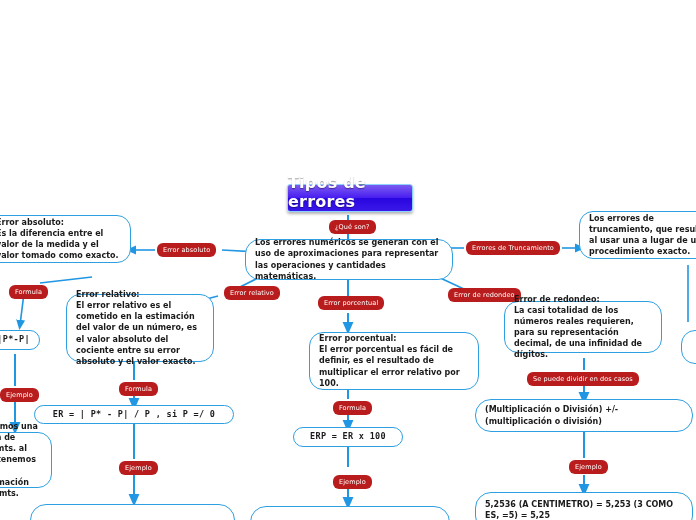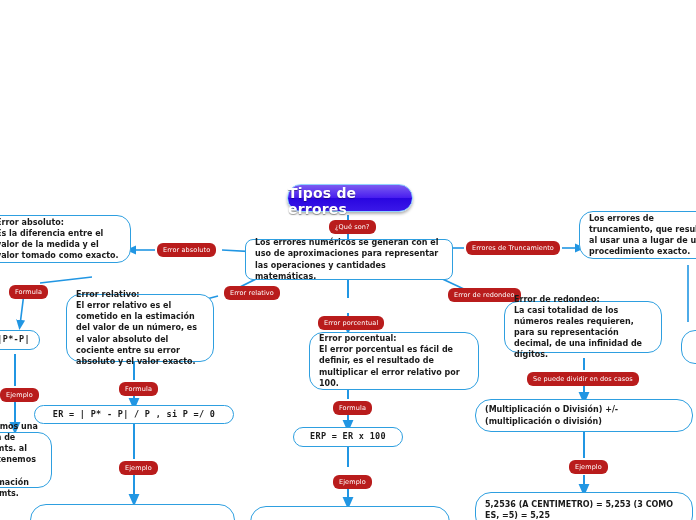--- a/index.html
+++ b/index.html
@@ -22,29 +22,29 @@
     left: 0; top: 0;
     width: 696px;
     height: 520px;
     pointer-events: none;
   }
 
   
   .root-node {
     position: absolute;
     display: flex;
-    align-items: flex-start;
+    align-items: flex-end;
     justify-content: center;
     background: linear-gradient(180deg, #7b5cf0 0%, #4a1ff0 48%, #2a06e0 52%, #3a18e8 100%);
     border: 1px solid #8fd2ff;
-    border-radius: 14px;
+    border-radius: 3px;
     box-shadow: 0 2px 3px rgba(0,0,0,0.30);
     color: #ffffff;
     font-weight: bold;
-    font-size: 14px;
+    font-size: 16px;
     letter-spacing: 0.2px;
     text-shadow: 0 1px 1px rgba(0,0,0,0.4);
   }
 
   
   .bubble {
     position: absolute;
     box-sizing: border-box;
     background: #ffffff;
     border: 1.6px solid #2e9fe0;
@@ -151,41 +151,41 @@
   </div>
 
   <div class="edge-label" style="left:329px; top:220px;">¿Qué son?</div>
 
   <div class="edge-label" style="left:157px; top:243px;">Error absoluto</div>
 
   <div class="edge-label" style="left:466px; top:241px;">Errores de Truncamiento</div>
 
   <div class="edge-label" style="left:224px; top:286px;">Error relativo</div>
 
-  <div class="edge-label" style="left:318px; top:316px;">Error porcentual</div>
+  <div class="edge-label" style="left:318px; top:296px;">Error porcentual</div>
 
   <div class="edge-label" style="left:448px; top:288px;">Error de redondeo</div>
 
   <div class="edge-label" style="left:9px; top:285px;">Formula</div>
 
   <div class="edge-label" style="left:0px; top:388px;">Ejemplo</div>
 
   <div class="edge-label" style="left:119px; top:382px;">Formula</div>
 
   <div class="edge-label" style="left:119px; top:461px;">Ejemplo</div>
 
   <div class="edge-label" style="left:333px; top:401px;">Formula</div>
 
   <div class="edge-label" style="left:333px; top:475px;">Ejemplo</div>
 
   <div class="edge-label" style="left:527px; top:372px;">Se puede dividir en dos casos</div>
 
   <div class="edge-label" style="left:569px; top:460px;">Ejemplo</div>
 
-  <div class="bubble center-text" style="left:245px; top:239px; width:208px; height:41px; border-radius:8px;">
+  <div class="bubble center-text" style="left:245px; top:239px; width:208px; height:41px; border-radius:15px;">
     <span>Los errores numéricos se generan con el uso de aproximaciones para representar las operaciones y cantidades matemáticas.</span>
   </div>
 
   <div class="bubble" style="left:-14px; top:215px; width:145px; height:48px; border-radius:14px;">
     <span style="white-space:pre-line;">Error absoluto:
 Es la diferencia entre el valor de la medida y el valor tomado como exacto.</span>
   </div>
 
   <div class="bubble" style="left:579px; top:211px; width:145px; height:48px; border-radius:14px;">
     <span>Los errores de truncamiento, que resultan al usar una a lugar de un procedimiento exacto.</span>

